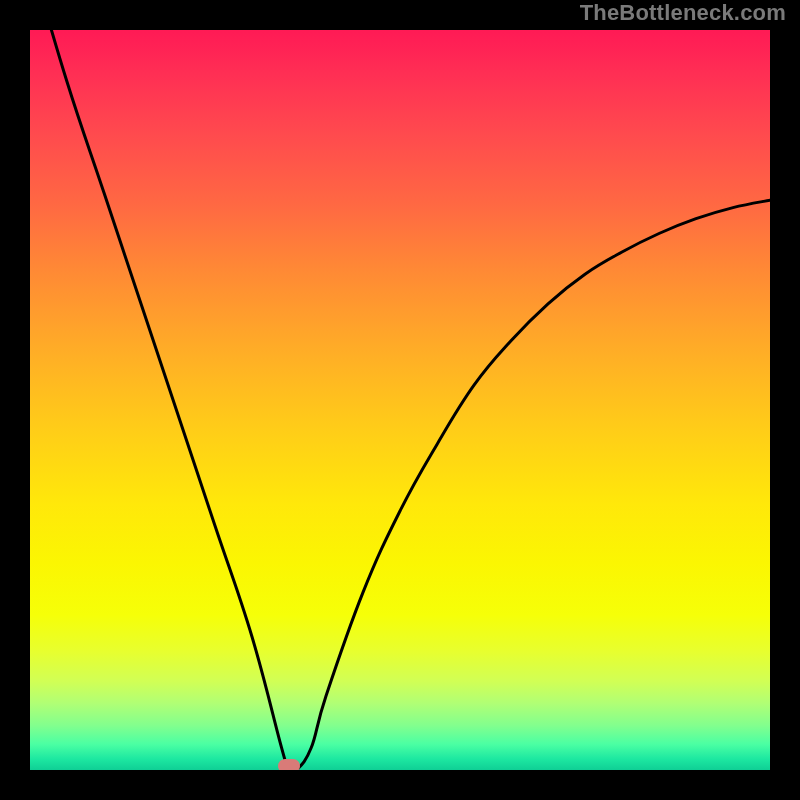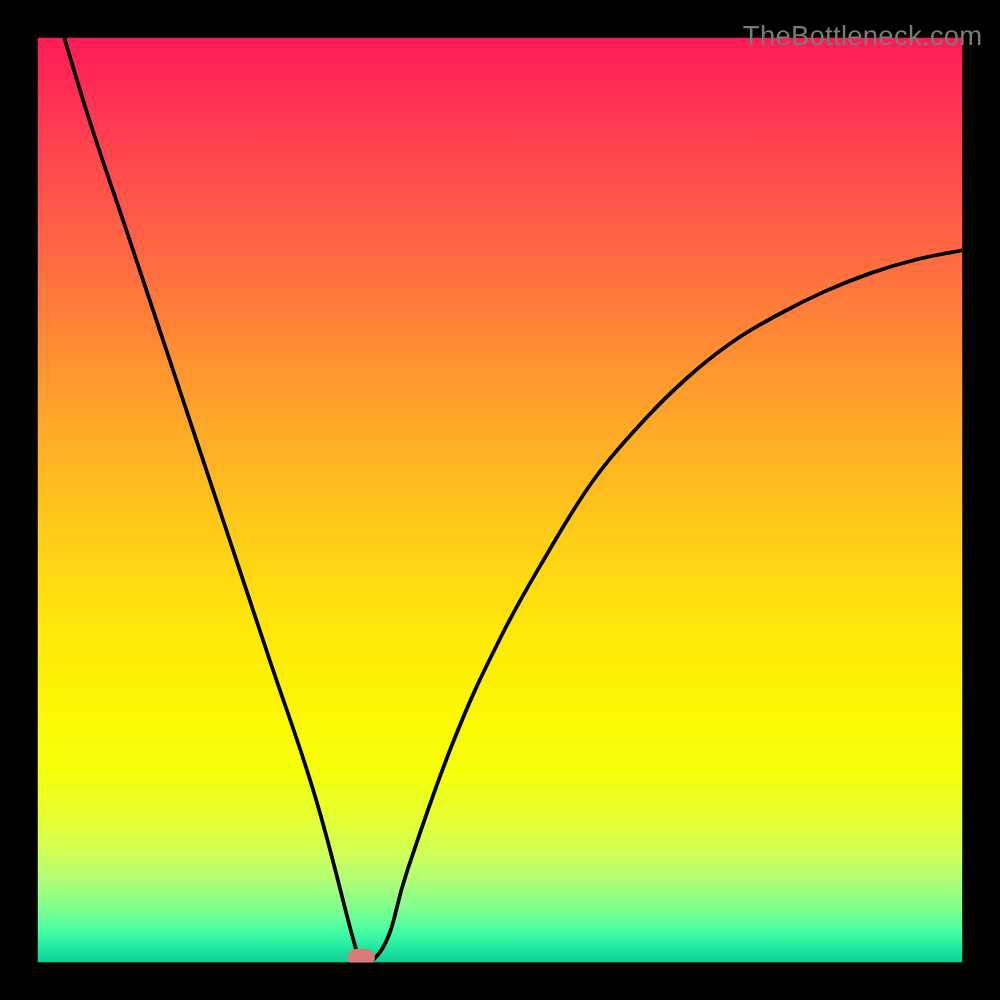--- a/index.html
+++ b/index.html
@@ -11,25 +11,25 @@
     font-family: Arial, Helvetica, sans-serif;
   }
   .container {
     position: relative;
     width: 800px;
     height: 800px;
     background: #000;
   }
   .watermark {
     position: absolute;
-    top: 16px;
+    top: 0;
     right: 14px;
     color: #7a7a7a;
     font-size: 22px;
-    font-weight: 400;
+    font-weight: 700;
     letter-spacing: 0.2px;
     z-index: 10;
   }
   .plot-area {
     position: absolute;
     left: 30px;
     top: 30px;
     width: 740px;
     height: 740px;
     overflow: hidden;

